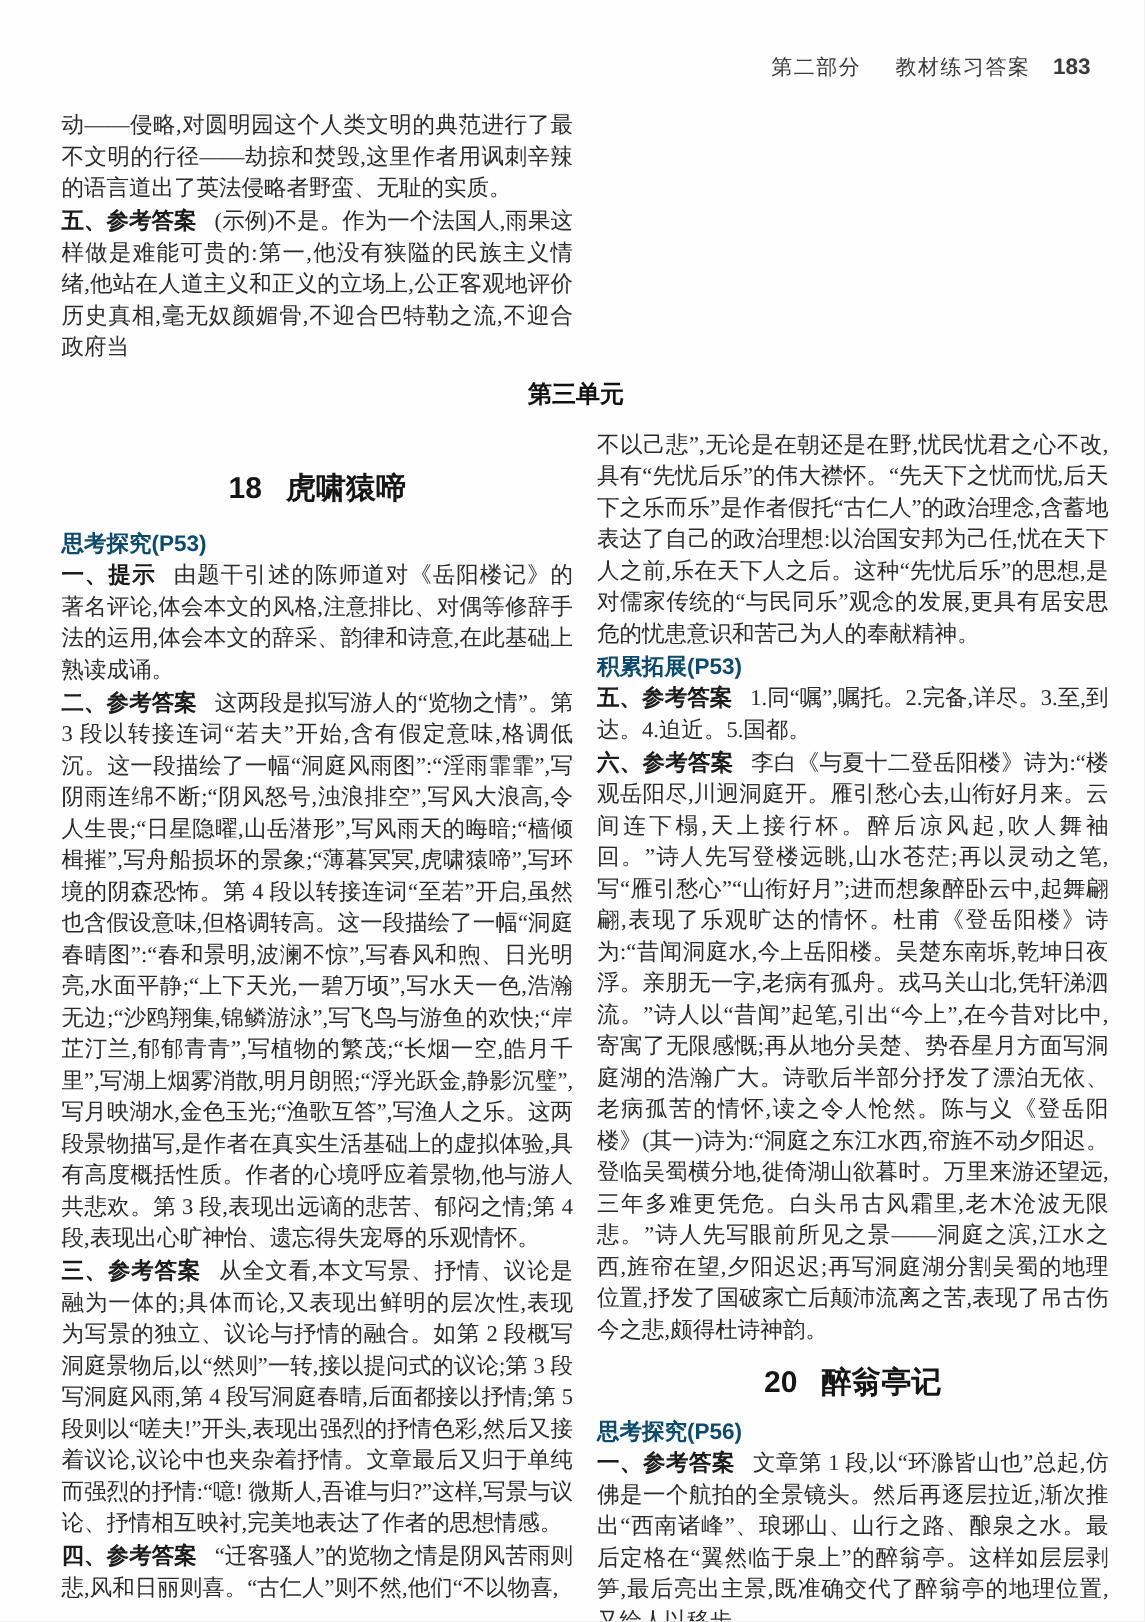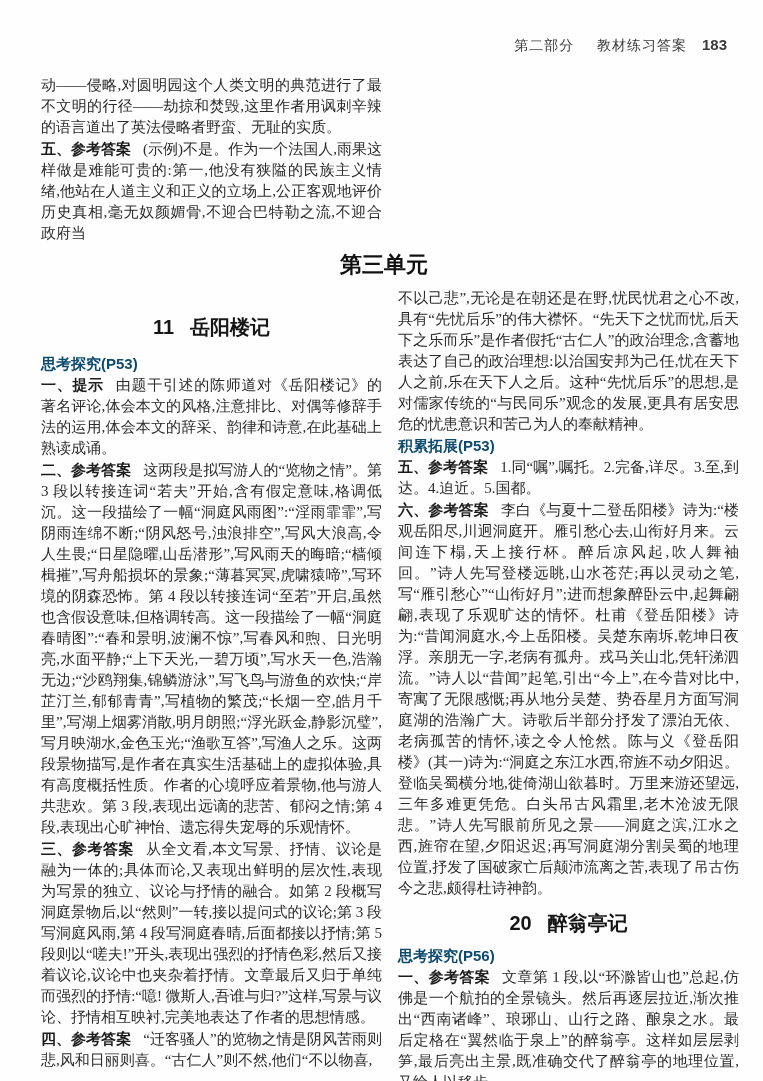--- a/index.html
+++ b/index.html
@@ -45,21 +45,21 @@
   .subhead{
     font-family:"Liberation Sans","DejaVu Sans",sans-serif;
     font-weight:bold;color:#0c4a6e;
     font-size:15px;line-height:21px;
     margin:0;
   }
   .unit-title{
     text-align:center;
     font-family:Liberation Serif, serif;
     font-weight:bold;color:#111;
-    font-size:22px;line-height:26px;
+    font-size:16px;line-height:26px;
     margin:8px 0 10px 0;
   }
   .lesson-title{
     text-align:center;
     font-family:"Liberation Sans","DejaVu Sans",sans-serif;
     font-weight:bold;color:#161616;
     font-size:20px;line-height:24px;
     margin:4px 0 14px 0;
   }
   .lesson-title .num{margin-right:16px;}
@@ -82,21 +82,21 @@
       <p class="para"><span class="plabel">五、参考答案</span><span>(示例)不是。作为一个法国人,雨果这样做是难能可贵的:第一,他没有狭隘的民族主义情绪,他站在人道主义和正义的立场上,公正客观地评价历史真相,毫无奴颜媚骨,不迎合巴特勒之流,不迎合政府当</span></p>
     </div>
     <div class="divider"></div>
   </div>
 
   <div class="unit-title">第三单元</div>
 
   <div class="cols">
     <div class="col">
       <div class="lesson-title">
-        <span class="num">11</span><span>岳阳楼记</span>
+        <span class="num">18</span><span>虎啸猿啼</span>
       </div>
       <p class="subhead">思考探究(P53)</p>
       <p class="para"><span class="plabel">一、提示</span><span>由题干引述的陈师道对《岳阳楼记》的著名评论,体会本文的风格,注意排比、对偶等修辞手法的运用,体会本文的辞采、韵律和诗意,在此基础上熟读成诵。</span></p>
       <p class="para"><span class="plabel">二、参考答案</span><span>这两段是拟写游人的“览物之情”。第 3 段以转接连词“若夫”开始,含有假定意味,格调低沉。这一段描绘了一幅“洞庭风雨图”:“淫雨霏霏”,写阴雨连绵不断;“阴风怒号,浊浪排空”,写风大浪高,令人生畏;“日星隐曜,山岳潜形”,写风雨天的晦暗;“樯倾楫摧”,写舟船损坏的景象;“薄暮冥冥,虎啸猿啼”,写环境的阴森恐怖。第 4 段以转接连词“至若”开启,虽然也含假设意味,但格调转高。这一段描绘了一幅“洞庭春晴图”:“春和景明,波澜不惊”,写春风和煦、日光明亮,水面平静;“上下天光,一碧万顷”,写水天一色,浩瀚无边;“沙鸥翔集,锦鳞游泳”,写飞鸟与游鱼的欢快;“岸芷汀兰,郁郁青青”,写植物的繁茂;“长烟一空,皓月千里”,写湖上烟雾消散,明月朗照;“浮光跃金,静影沉璧”,写月映湖水,金色玉光;“渔歌互答”,写渔人之乐。这两段景物描写,是作者在真实生活基础上的虚拟体验,具有高度概括性质。作者的心境呼应着景物,他与游人共悲欢。第 3 段,表现出远谪的悲苦、郁闷之情;第 4 段,表现出心旷神怡、遗忘得失宠辱的乐观情怀。</span></p>
       <p class="para"><span class="plabel">三、参考答案</span><span>从全文看,本文写景、抒情、议论是融为一体的;具体而论,又表现出鲜明的层次性,表现为写景的独立、议论与抒情的融合。如第 2 段概写洞庭景物后,以“然则”一转,接以提问式的议论;第 3 段写洞庭风雨,第 4 段写洞庭春晴,后面都接以抒情;第 5 段则以“嗟夫!”开头,表现出强烈的抒情色彩,然后又接着议论,议论中也夹杂着抒情。文章最后又归于单纯而强烈的抒情:“噫! 微斯人,吾谁与归?”这样,写景与议论、抒情相互映衬,完美地表达了作者的思想情感。</span></p>
       <p class="para"><span class="plabel">四、参考答案</span><span>“迁客骚人”的览物之情是阴风苦雨则悲,风和日丽则喜。“古仁人”则不然,他们“不以物喜,</span></p>
     </div>
     <div class="divider"></div>
     <div class="col">
       <p class="para"><span>不以己悲”,无论是在朝还是在野,忧民忧君之心不改,具有“先忧后乐”的伟大襟怀。“先天下之忧而忧,后天下之乐而乐”是作者假托“古仁人”的政治理念,含蓄地表达了自己的政治理想:以治国安邦为己任,忧在天下人之前,乐在天下人之后。这种“先忧后乐”的思想,是对儒家传统的“与民同乐”观念的发展,更具有居安思危的忧患意识和苦己为人的奉献精神。</span></p>

